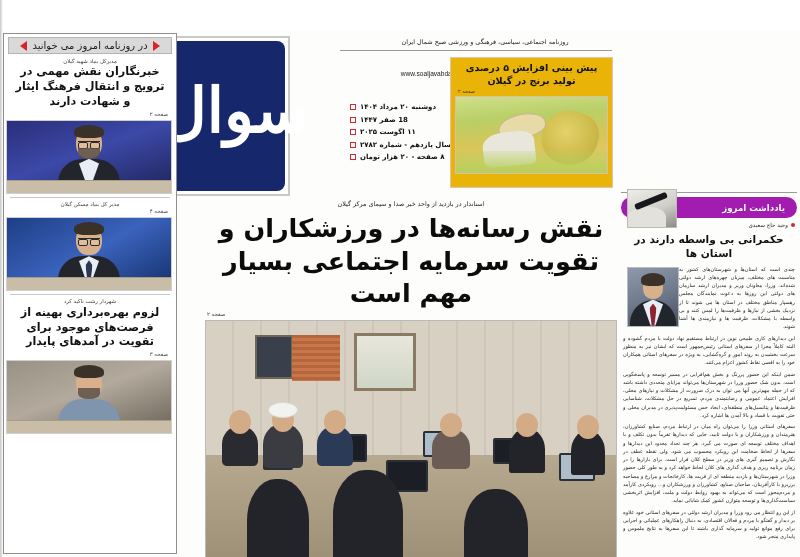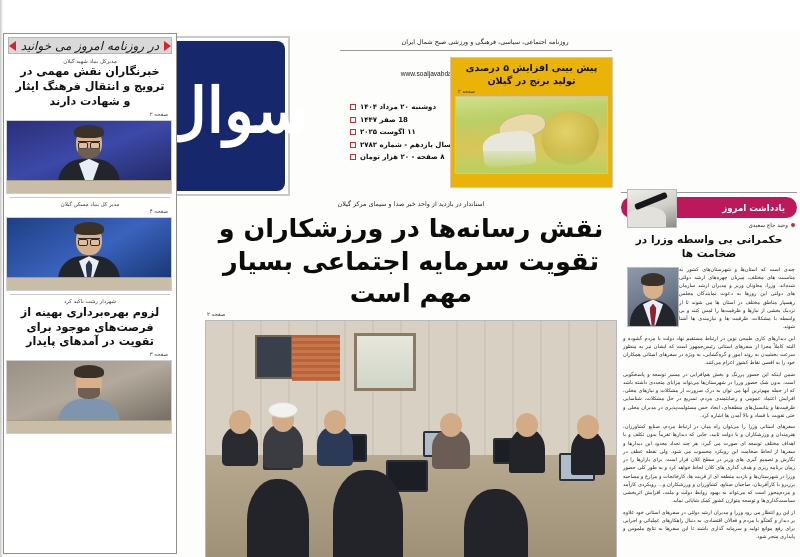--- a/index.html
+++ b/index.html
@@ -42,25 +42,24 @@
     display: flex;
     align-items: center;
     justify-content: center;
     gap: 5px;
     background: #d9d9d9;
     border: 1px solid #b5b5b5;
     height: 15px;
     margin-bottom: 4px;
   }
   .today-bar .label {
-    font-size: 12px;
+    font-size: 10px;
     color: #1a1a1a;
     letter-spacing: 0;
     white-space: nowrap;
-    font-style: italic;
   }
   .tri {
     width: 0; height: 0;
     border-top: 5px solid transparent;
     border-bottom: 5px solid transparent;
   }
   .tri-r { border-left: 7px solid #d8232a; }
   .tri-l { border-right: 7px solid #d8232a; }
 
   .side-item { margin-bottom: 2px; }
@@ -441,21 +440,21 @@
     width: 176px;
     bottom: 3px;
   }
   .note-rule {
     border-top: 1px solid #9a9a9a;
     margin-bottom: 4px;
   }
   .note-banner {
     position: relative;
     height: 21px;
-    background: #be185d;
+    background: #a21caf;
     border-radius: 11px;
     display: flex;
     align-items: center;
     justify-content: flex-start;
     padding-right: 12px;
     box-sizing: border-box;
   }
   .note-banner .txt {
     font-size: 8.6px;
     font-weight: bold;
@@ -719,21 +718,21 @@
           <span class="pen-hand"></span>
           <span class="pen-nib"></span>
         </span>
       </div>
 
       <div class="byline">
         <span class="byline-dot"></span>
         <span class="byline-name">وحید حاج سعیدی</span>
       </div>
 
-      <div class="note-head">حکمرانی بی واسطه وزرا در ضخامت ها</div>
+      <div class="note-head">حکمرانی بی واسطه دارند در استان ها</div>
 
       <div class="note-body">
         <div class="author-photo">
           <span class="figure">
             <span class="fig-head" style="display:block;width:20px;height:23px;">
               <span class="fig-hair"></span>
             </span>
             <span class="fig-body" style="display:block;width:46px;height:26px;background:#23252c;">
               <span class="fig-shirt"></span>
               <span class="fig-tie" style="background:#8e2430;"></span>

